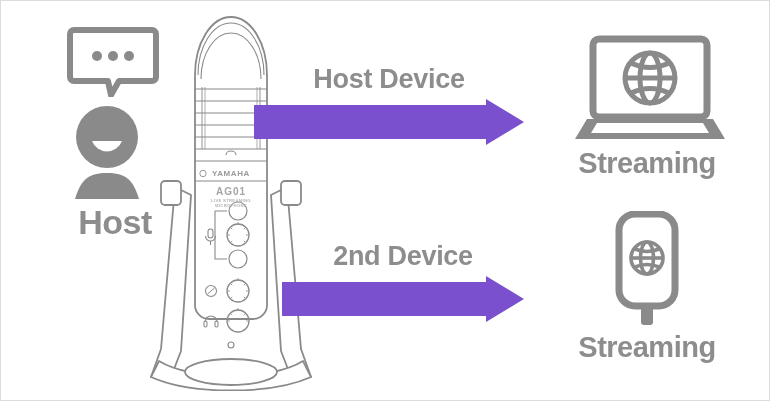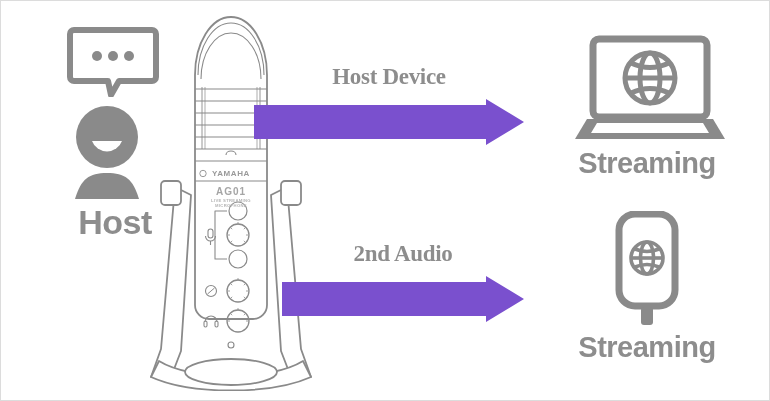--- a/index.html
+++ b/index.html
@@ -59,26 +59,25 @@
     width: 180px;
     height: 382px;
   }
 
   
   .arrow-svg { display: block; }
   #arrow-host { left: 253px; top: 98px; width: 270px; height: 46px; }
   #arrow-second { left: 281px; top: 275px; width: 242px; height: 46px; }
 
   .arrow-label {
-    font-size: 23px;
+    font-size: 27px;
     font-weight: bold;
     color: #8d8d8d;
     letter-spacing: -0.3px;
     white-space: nowrap;
-    font-family: Liberation Serif, serif;
   }
   #label-host-device { left: 253px; top: 63px; width: 270px; text-align: center; }
   #label-2nd-device { left: 281px; top: 240px; width: 242px; text-align: center; }
 
   
   #laptop-group { left: 528px; top: 34px; width: 236px; height: 150px; }
   #laptop-icon  { left: 46px; top: 0px; width: 150px; height: 110px; }
   #laptop-label {
     left: 0px; top: 112px; width: 236px;
     text-align: center;
@@ -229,21 +228,21 @@
         <circle cx="75" cy="43" r="25"></circle>
         <ellipse cx="75" cy="43" rx="10" ry="25"></ellipse>
         <line x1="50" y1="43" x2="100" y2="43"></line>
         <path d="M56 28 Q75 37 94 28"></path>
         <path d="M56 58 Q75 49 94 58"></path>
       </g>
     </svg>
     <div class="abs" id="laptop-label">Streaming</div>
   </div>
 
-  <div class="abs arrow-label" id="label-2nd-device">2nd Audio</div>
+  <div class="abs arrow-label" id="label-2nd-device">2nd Device</div>
 
   <svg class="abs arrow-svg" id="arrow-second" viewBox="0 0 242 46">
     <path d="M0 6 L204 6 L204 0 L242 23 L204 46 L204 40 L0 40 Z" fill="#7a50ce"></path>
   </svg>
 
   <div class="abs" id="phone-group">
     <svg class="abs" id="phone-icon" viewBox="0 0 80 116">
       <rect x="12" y="3" width="56" height="92" rx="16" fill="#ffffff" stroke="#8a8a8a" stroke-width="7"></rect>
       <rect x="34" y="96" width="12" height="18" rx="3" fill="#8a8a8a"></rect>
       <g fill="none" stroke="#8a8a8a" stroke-width="3.6">

